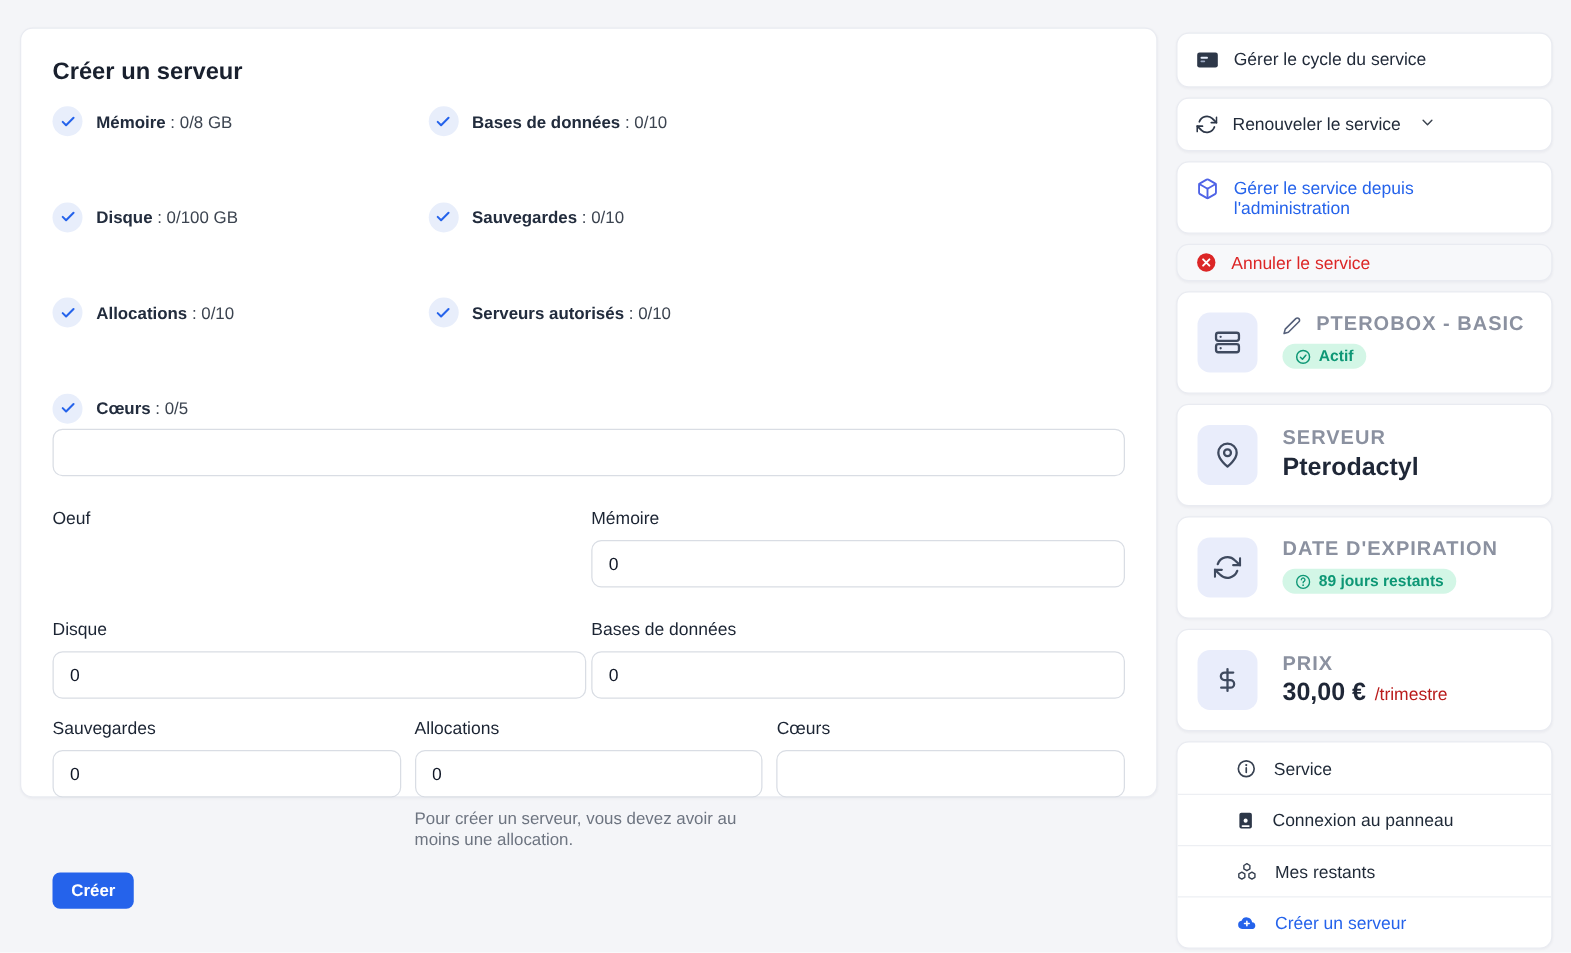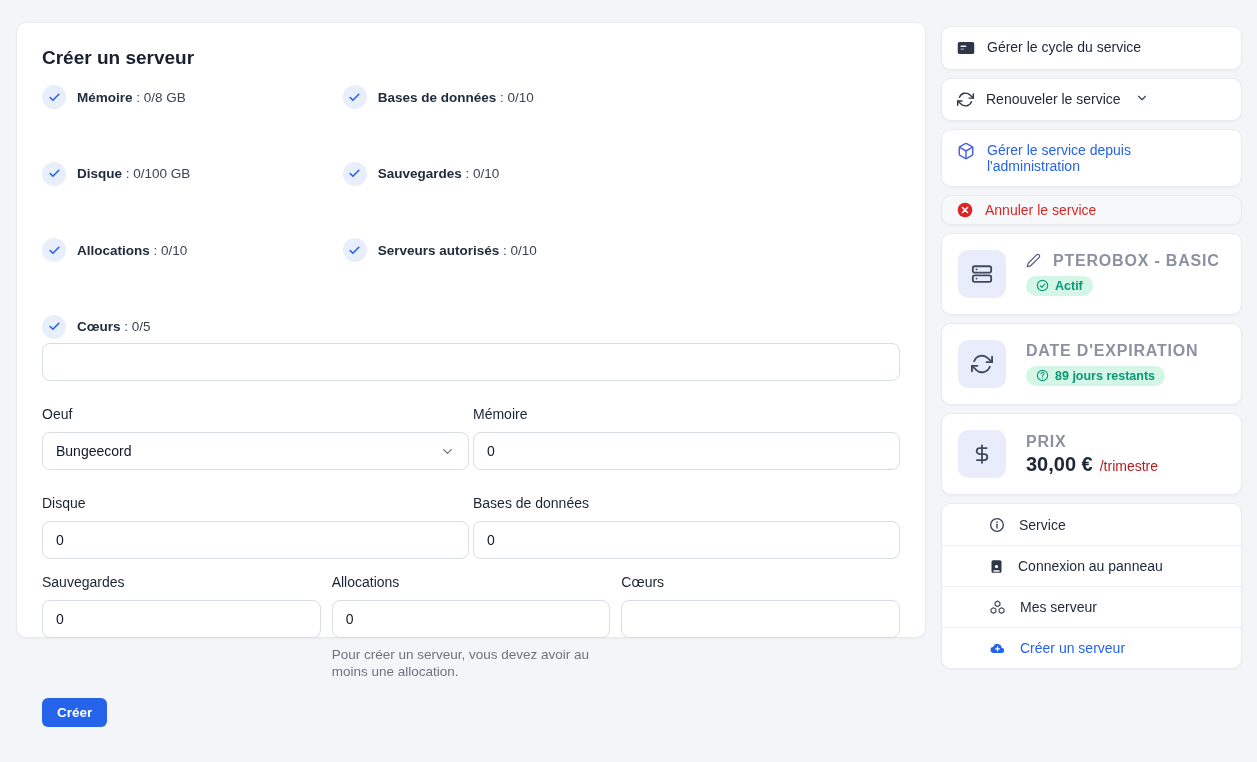--- a/index.html
+++ b/index.html
@@ -258,28 +258,20 @@
 
   
   <div class="mb24">
     <input class="input" type="text" value="" style="">
   </div>
 
   
   <div class="grid2 mb24">
     <div>
       <label class="fld-label">Oeuf</label>
-      <div class="select-box">
-        <span>Bungeecord</span>
-        <span>
-          <svg width="15" height="15" viewBox="0 0 24 24" fill="none" stroke="#6b7280" stroke-width="2" stroke-linecap="round" stroke-linejoin="round">
-              <polyline points="6 9 12 15 18 9"></polyline>
-            </svg>
-        </span>
-      </div>
     </div>
     <div>
       <label class="fld-label">Mémoire</label>
       <input class="input" type="text" value="0" style="">
     </div>
   </div>
 
   
   <div class="grid2">
     <div>
@@ -384,20 +376,32 @@
       <span class="badge">
         <svg width="13" height="13" viewBox="0 0 24 24" fill="none" stroke="#0d9775" stroke-width="2.2" stroke-linecap="round" stroke-linejoin="round">
             <circle cx="12" cy="12" r="9.5"></circle>
             <polyline points="8 12.5 11 15.5 16 9.5"></polyline>
           </svg>
         <span>Actif</span>
       </span>
     </div>
   </div>
 
+  <div class="card info-card">
+    <span class="icon-sq">
+      <svg width="22" height="22" viewBox="0 0 24 24" fill="none" stroke="#3f4a5f" stroke-width="2" stroke-linecap="round" stroke-linejoin="round">
+          <path d="M20 10c0 6-8 12-8 12s-8-6-8-12a8 8 0 0 1 16 0z"></path>
+          <circle cx="12" cy="10" r="3"></circle>
+        </svg>
+    </span>
+    <div>
+      <div class="small-label">SERVEUR</div>
+      <div class="big-title">Pterodactyl</div>
+    </div>
+  </div>
 
   <div class="card info-card">
     <span class="icon-sq">
       <svg width="22" height="22" viewBox="0 0 24 24" fill="none" stroke="#3f4a5f" stroke-width="2" stroke-linecap="round" stroke-linejoin="round">
           <polyline points="23 4 23 10 17 10"></polyline>
           <polyline points="1 20 1 14 7 14"></polyline>
           <path d="M3.51 9a9 9 0 0 1 14.85-3.36L23 10"></path>
           <path d="M1 14l4.64 4.36A9 9 0 0 0 20.49 15"></path>
         </svg>
     </span>
@@ -452,21 +456,21 @@
       <span>Connexion au panneau</span>
     </div>
     <div class="menu-row">
       <span>
         <svg width="17" height="17" viewBox="0 0 24 24" fill="none" stroke="#374151" stroke-width="1.6" stroke-linejoin="round">
             <path d="M12 2.8l3.4 2v3.9L12 10.7 8.6 8.7V4.8l3.4-2z"></path>
             <path d="M6.3 12.3l3.4 2v3.9l-3.4 2-3.4-2v-3.9l3.4-2z"></path>
             <path d="M17.7 12.3l3.4 2v3.9l-3.4 2-3.4-2v-3.9l3.4-2z"></path>
           </svg>
       </span>
-      <span>Mes serveur</span>
+      <span>Mes restants</span>
     </div>
     <div class="menu-row active">
       <span>
         <svg width="17" height="17" viewBox="0 0 24 24">
             <path d="M18.8 18.5H6.6A4.6 4.6 0 0 1 6 9.36 6.2 6.2 0 0 1 17.9 10.9a3.9 3.9 0 0 1 .9 7.6z" fill="#2563eb"></path>
             <path d="M12 9.8v5.2M9.4 12.4h5.2" stroke="#fff" stroke-width="1.8" stroke-linecap="round"></path>
           </svg>
       </span>
       <span>Créer un serveur</span>
     </div>

